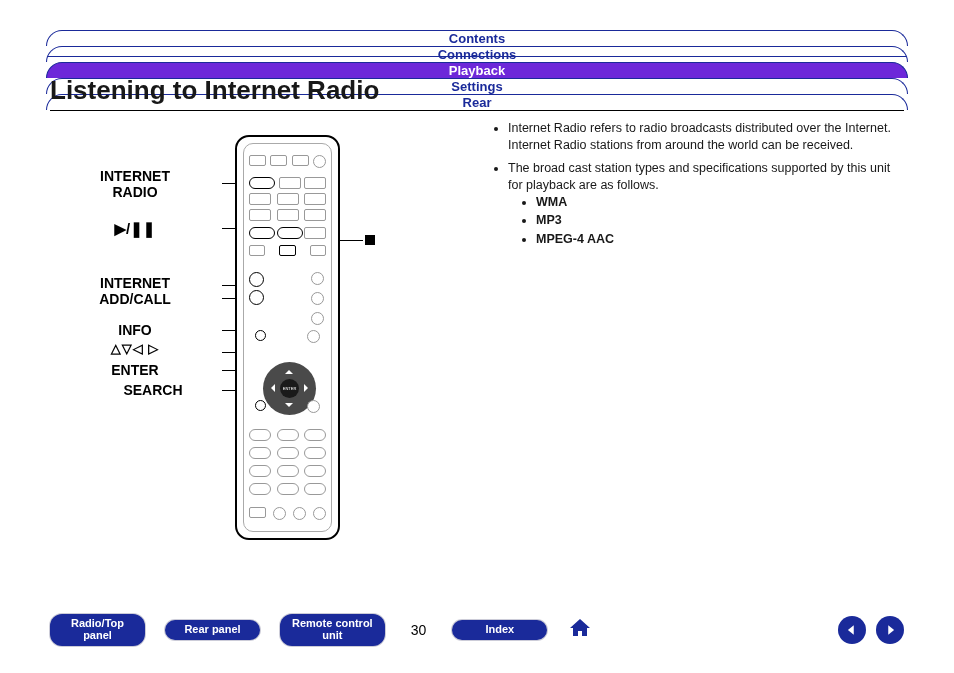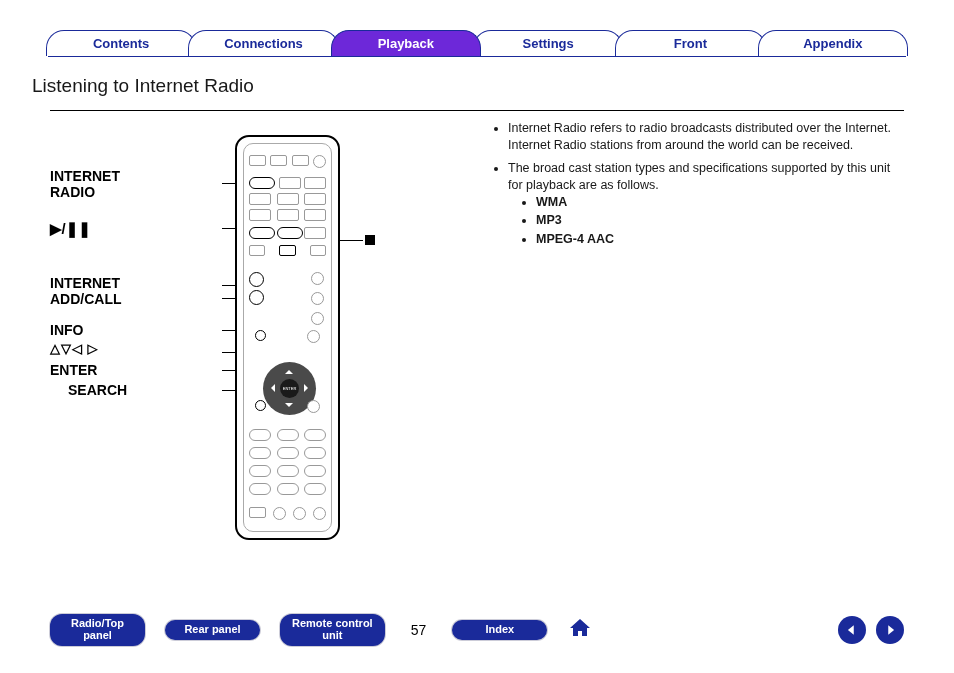--- a/index.html
+++ b/index.html
@@ -14,20 +14,21 @@
 
   
   .top-nav {
     position: absolute;
     top: 30px;
     left: 50px;
     right: 50px;
     height: 30px;
     display: flex;
     gap: 0;
+    flex-direction: column;
   }
   .tab {
     flex: 1;
     height: 26px;
     border: 1px solid #1a2a9a;
     border-bottom: none;
     background: #ffffff;
     color: #1a2a9a;
     font-weight: bold;
     font-size: 13px;
@@ -50,23 +51,23 @@
     left: 48px;
     right: 48px;
     height: 1px;
     background: #1a2a9a;
   }
 
   
   .page-title {
     position: absolute;
     top: 75px;
-    left: 32px;
-    font-size: 19px;
-    font-weight: normal;
+    left: 50px;
+    font-size: 26px;
+    font-weight: bold;
     color: #181818;
   }
   .title-underline {
     position: absolute;
     top: 110px;
     left: 50px;
     right: 50px;
     height: 1px;
     background: #000;
   }
@@ -133,21 +134,21 @@
   .dpad .ctr { position:absolute; top:17px; left:17px; width:19px; height:19px; border-radius:50%; background:#1a1a1a; display:flex;align-items:center;justify-content:center;color:#fff;font-size:4px;}
   .dpad .arr { position:absolute; width:0;height:0; border:4px solid transparent;}
   .dpad .up{ top:4px; left:22px; border-bottom-color:#fff;}
   .dpad .dn{ bottom:4px; left:22px; border-top-color:#fff;}
   .dpad .lf{ left:4px; top:22px; border-right-color:#fff;}
   .dpad .rt{ right:4px; top:22px; border-left-color:#fff;}
 
   
   .callout {
     position:absolute;
-    text-align:left;
+    text-align:center;
     font-weight:bold;
     font-size:14px;
     color:#000;
     line-height:1.15;
   }
   .lead {
     position:absolute;
     height:1px;
     background:#000;
   }
@@ -200,22 +201,21 @@
   .circ-btn svg{ width:14px;height:14px; }
 </style>
 </head>
 <body>
 
 <div class="top-nav">
   <div class="tab">Contents</div>
   <div class="tab">Connections</div>
   <div class="tab active">Playback</div>
   <div class="tab">Settings</div>
-  <div class="tab">Front</div>
-  <div class="tab">Appendix</div>
+  <div class="tab">Rear</div>
 </div>
 <div class="tab-border"></div>
 
 <div class="page-title">Listening to Internet Radio</div>
 <div class="title-underline"></div>
 
 <div class="main">
   <div class="left">
 
     <div class="callout" style="top:48px; left:0; width:170px;">
@@ -367,21 +367,21 @@
 <div class="bottom">
   <div class="pill">
     <span>Radio/Top</span><br>
     <span>panel</span>
   </div>
   <div class="pill">Rear panel</div>
   <div class="pill">
     <span>Remote control</span><br>
     <span>unit</span>
   </div>
-  <div class="pagenum">57</div>
+  <div class="pagenum">30</div>
   <div class="pill small">Index</div>
   <div>
     <svg class="home-icon" viewBox="0 0 24 24">
         <path fill="#1a2a9a" d="M12 3 2 12h3v8h5v-5h4v5h5v-8h3z"></path>
       </svg>
   </div>
   <div class="nav-arrows">
     <div class="circ-btn">
       <svg viewBox="0 0 24 24">
           <path fill="#fff" d="M15 4 5 12l10 8z"></path>

